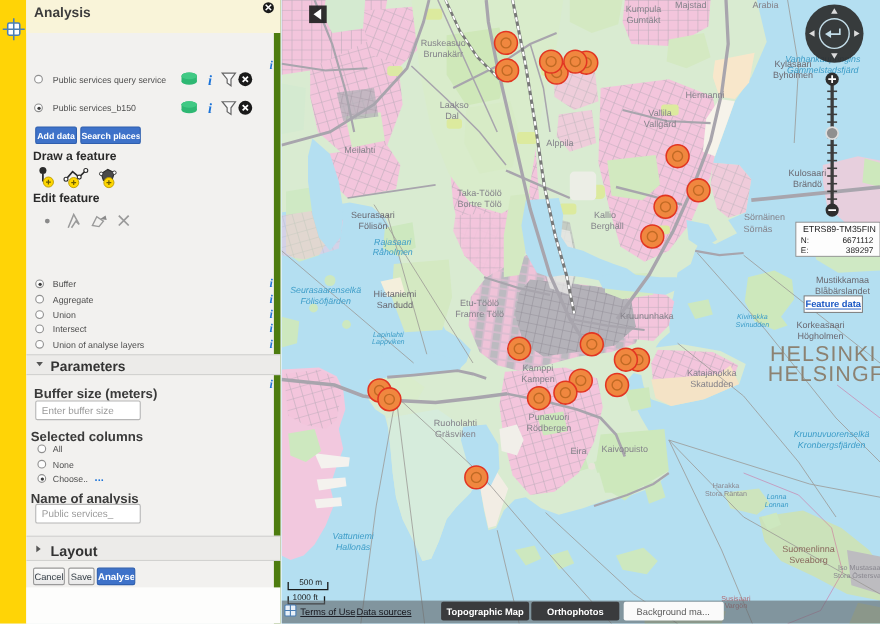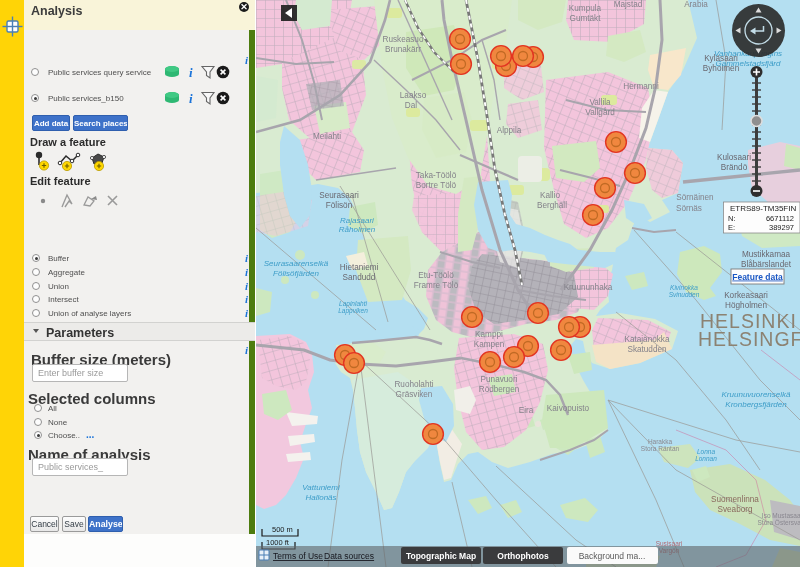--- a/index.html
+++ b/index.html
@@ -6,21 +6,21 @@
 html,body { width:800px; height:567px; overflow:hidden; font-family:"Liberation Sans", sans-serif; }
 #app { position:relative; width:800px; height:567px; background:#fff; }
 #ystrip { position:absolute; left:0; top:0; width:24px; height:567px; background:#ffd406; }
 #panel { position:absolute; left:24px; top:0; width:231px; height:567px; background:#f2f1ef; border-right:6px solid #4d7c0f; }
 .hdr { position:absolute; left:0; width:231px; background:#ecebe9; border-top:1px solid #d2d2d0; border-bottom:1px solid #d2d2d0; }
 .hdr .tri { position:absolute; left:9px; top:50%; margin-top:-3px; width:0; height:0; }
 .tri-d { border-left:3.5px solid transparent; border-right:3.5px solid transparent; border-top:4.5px solid #555; }
 .tri-r { border-top:3.5px solid transparent; border-bottom:3.5px solid transparent; border-left:4.5px solid #555; }
 .hdr .ht { position:absolute; left:22px; font-size:12.5px; font-weight:bold; color:#333; }
 .lbl { position:absolute; font-size:8px; color:#4f4f4f; white-space:nowrap; }
-.blbl { position:absolute; font-size:15px; font-weight:bold; color:#3a3a3a; }
+.blbl { position:absolute; font-size:12px; font-weight:bold; color:#3a3a3a; }
 .ii { position:absolute; color:#1c74d9; font-size:11px; font-weight:bold; font-style:italic; font-family:"Liberation Serif",serif; }
 .radio { position:absolute; width:8px; height:8px; border:1px solid #909090; border-radius:50%; background:#fdfdfd; }
 .radio.sel::after { content:""; position:absolute; left:1.5px; top:1.5px; width:3px; height:3px; border-radius:50%; background:#3a3a3a; }
 .btn-blue { position:absolute; background:#3e72c9; border:1px solid #2f5fae; border-radius:2px; color:#fff; font-size:8px; font-weight:bold; text-align:center; white-space:nowrap; overflow:hidden; }
 .btn-gray { position:absolute; background:linear-gradient(#fdfdfd,#e8e8e8); border:1px solid #9a9a9a; border-radius:2px; color:#374049; font-size:8.5px; font-weight:normal; text-align:center; white-space:nowrap; overflow:hidden; }
 .inp { position:absolute; background:#fff; border:1px solid #b6b6b6; border-radius:2px; color:#9a9a9a; font-size:9px; padding-left:5px; line-height:17px; }
 .closeX { position:absolute; width:10px; height:10px; border-radius:50%; background:#1a1a1a; color:#fff; font-size:9px; line-height:10px; text-align:center; font-weight:bold; }
 </style>
 </head>
 <body>
@@ -119,20 +119,24 @@
   <div class="radio" style="left:10px;top:404px;"></div>
       <div class="lbl" style="left:24px;top:404px;">All</div>
   <div class="radio" style="left:10px;top:418px;"></div>
       <div class="lbl" style="left:24px;top:418px;">None</div>
   <div class="radio sel" style="left:10px;top:431px;"></div>
       <div class="lbl" style="left:24px;top:431px;">Choose..</div>
   <div style="position:absolute;left:62px;top:429px;color:#1c74d9;font-weight:bold;font-size:10px;">...</div>
   <div class="blbl" style="left:4px;top:446px;text-align:right;">Name of analysis</div>
   <div class="inp" style="left:8px;top:458px;width:96px;height:18px;">Public services_</div>
 
+  <div class="hdr" style="top:487px;height:23px;">
+        <span class="tri tri-r"></span>
+        <span class="ht" style="top:5px;font-size:13px;">Layout</span>
+      </div>
   <div style="position:absolute;left:0;top:534px;width:231px;height:33px;background:#fdfdfc;"></div>
   <a class="btn-gray" style="left:6px;top:516px;width:29px;height:16px;line-height:15px;">Cancel</a>
   <a class="btn-gray" style="left:38px;top:516px;width:24px;height:16px;line-height:15px;">Save</a>
   <a class="btn-blue" style="left:64px;top:516px;width:35px;height:16px;line-height:15px;font-size:8.8px;">Analyse</a>
 </div>
 <div id="map" style="position:absolute;left:256px;top:0;width:544px;height:567px;background:#b6e1f2;">
 <svg width="544" height="567" viewBox="0 0 544 567" style="position:absolute;left:0;top:0">
 <defs>
 <g id="mk">
             <circle r="10.4" fill="#f0873f" stroke="#e23522" stroke-width="1.4"></circle>

